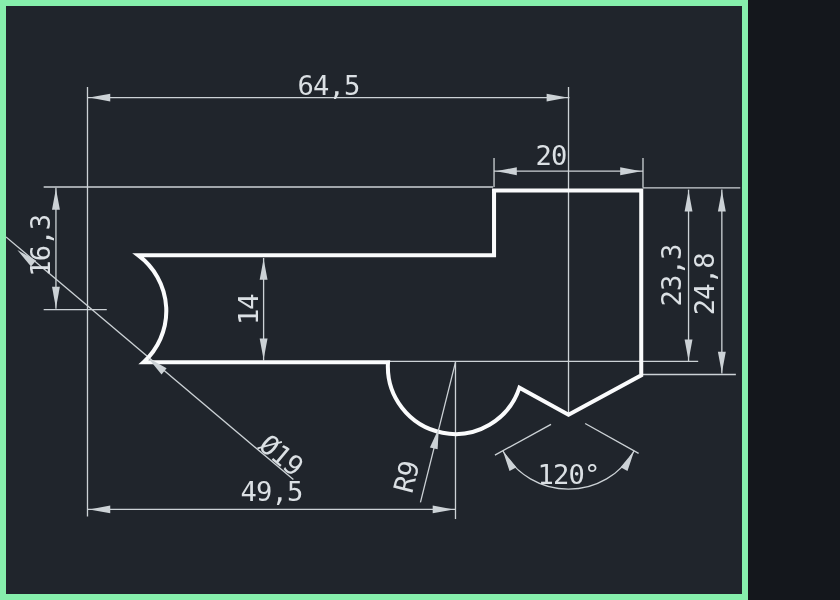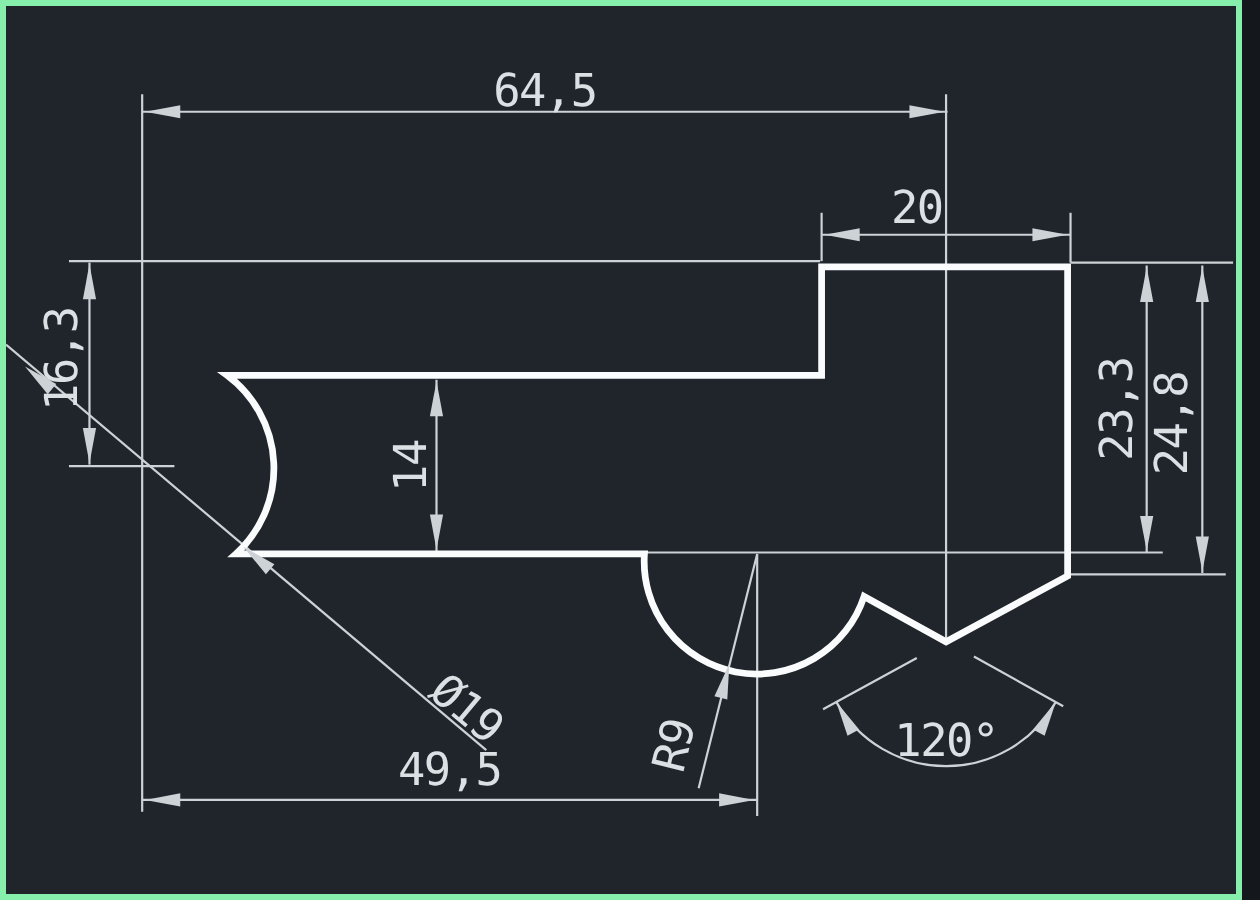--- a/index.html
+++ b/index.html
@@ -1,18 +1,18 @@
 <!DOCTYPE html>
 <html><head>
 <meta charset="utf-8">
 <style>
   html,body{margin:0;padding:0;background:#14171c;}
   #viewport{
-    position:relative;width:828px;height:600px;box-sizing:border-box;
-    border:4px solid #86efac;background:#20252c;overflow:hidden;
+    position:relative;width:748px;height:600px;box-sizing:border-box;
+    border:6px solid #86efac;background:#20252c;overflow:hidden;
     font-family:"DejaVu Sans Mono","Liberation Mono",monospace;
     padding-left:32px;
   }
   #cad-svg{position:absolute;left:0;top:0;width:100%;height:100%;}
   #cad-svg text{
     font-family:"DejaVu Sans Mono","Liberation Mono",monospace;
     letter-spacing:-1px;
   }
   .part-number{
     position:absolute;left:646px;top:520px;width:190px;height:70px;

